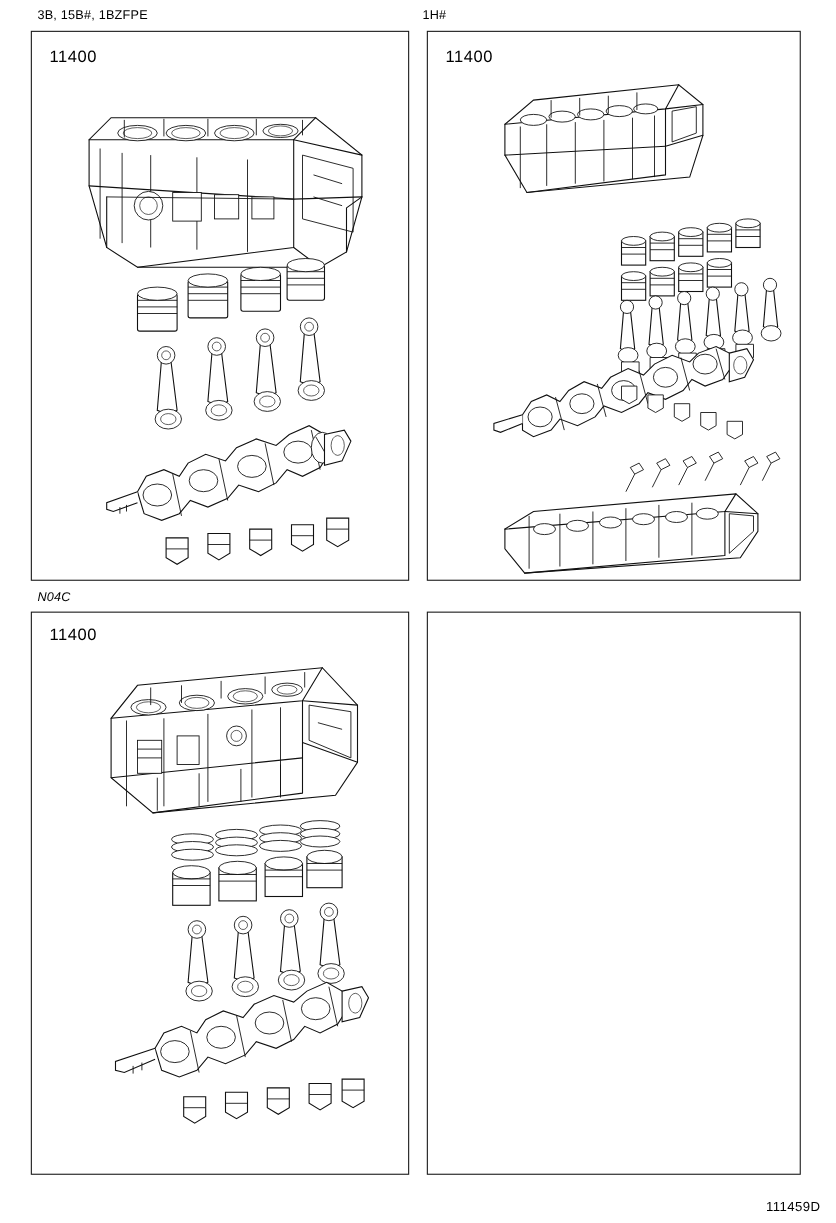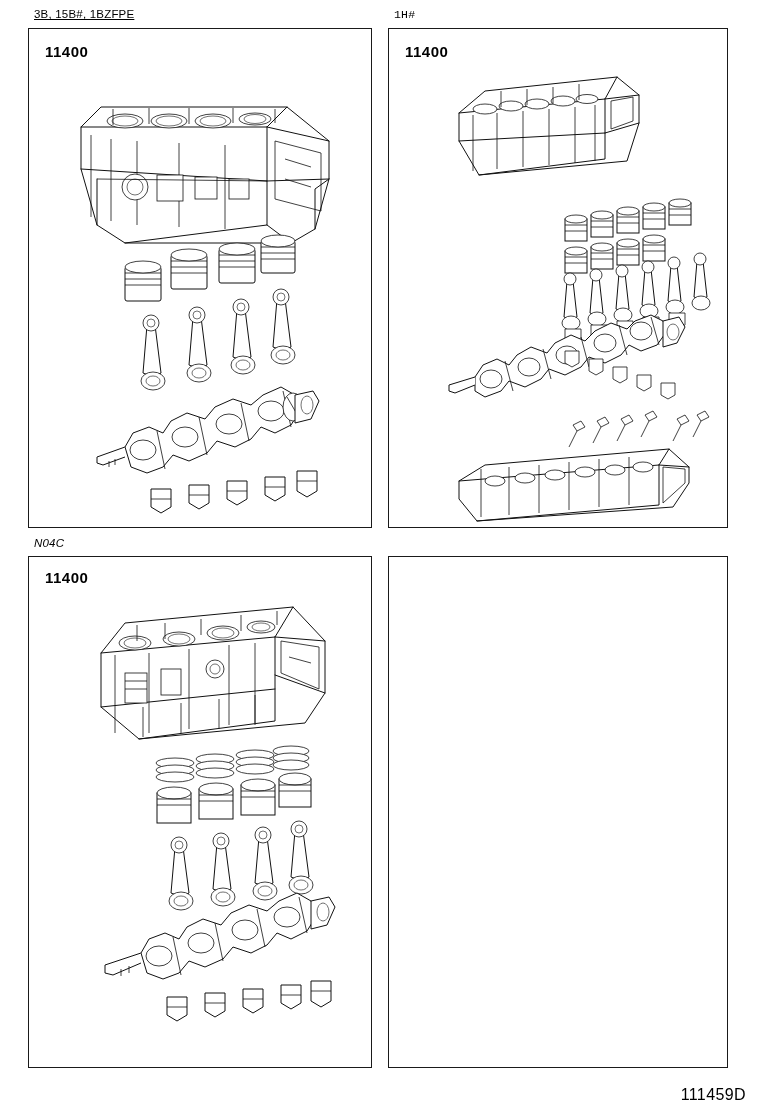--- a/index.html
+++ b/index.html
@@ -30,39 +30,39 @@
   .panel-label {
     position: absolute;
     font-size: 11.5px;
     letter-spacing: 0.2px;
     white-space: nowrap;
     color: #000;
   }
   .part-no {
     position: absolute;
     font-size: 15px;
-    font-weight: bold;
+    font-weight: normal;
     letter-spacing: 0.5px;
     color: #000;
   }
   .figcode {
     position: absolute;
     right: 14px;
     bottom: 8px;
-    font-size: 16px;
+    font-size: 12px;
     letter-spacing: 0.4px;
   }
   
   #panel-a { left: 28px;  top: 28px;  width: 344px; height: 500px; }
   #panel-b { left: 388px; top: 28px;  width: 340px; height: 500px; }
   #panel-c { left: 28px;  top: 556px; width: 344px; height: 512px; }
   #panel-d { left: 388px; top: 556px; width: 340px; height: 512px; }
 
-  #label-a { left: 34px;  top: 8px; text-decoration: underline; }
-  #label-b { left: 394px; top: 8px; font-family: Liberation Mono, monospace; }
+  #label-a { left: 34px;  top: 8px; }
+  #label-b { left: 384px; top: 8px; }
   #label-c { left: 34px;  top: 537px; font-style: italic; }
 
   .art {
     position: absolute;
     left: 0; top: 0;
   }
   svg { display: block; }
   .ln { fill: none; stroke: #111; stroke-width: 1; stroke-linejoin: round; stroke-linecap: round; }
   .ln2 { fill: none; stroke: #111; stroke-width: 0.8; }
   .lnf { fill: #ffffff; stroke: #111; stroke-width: 1; }

